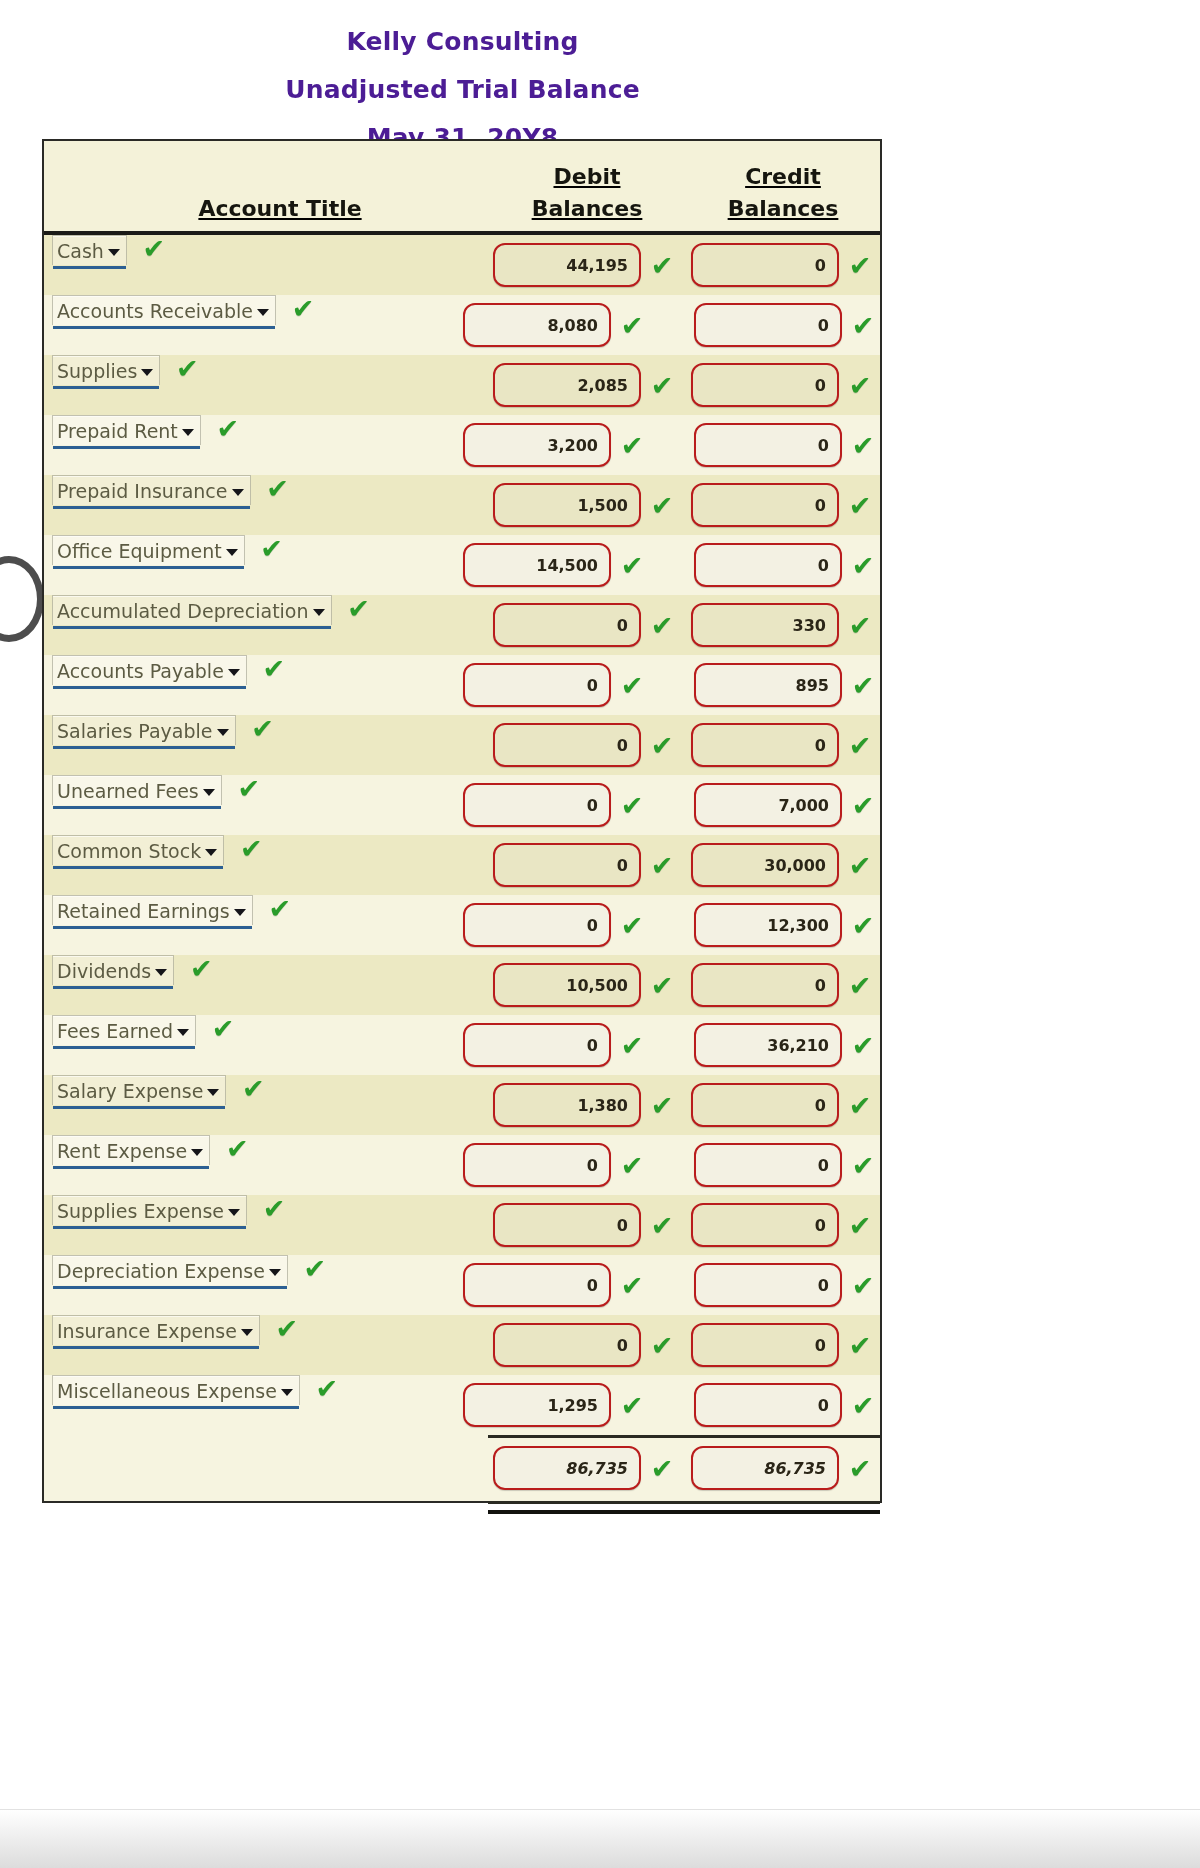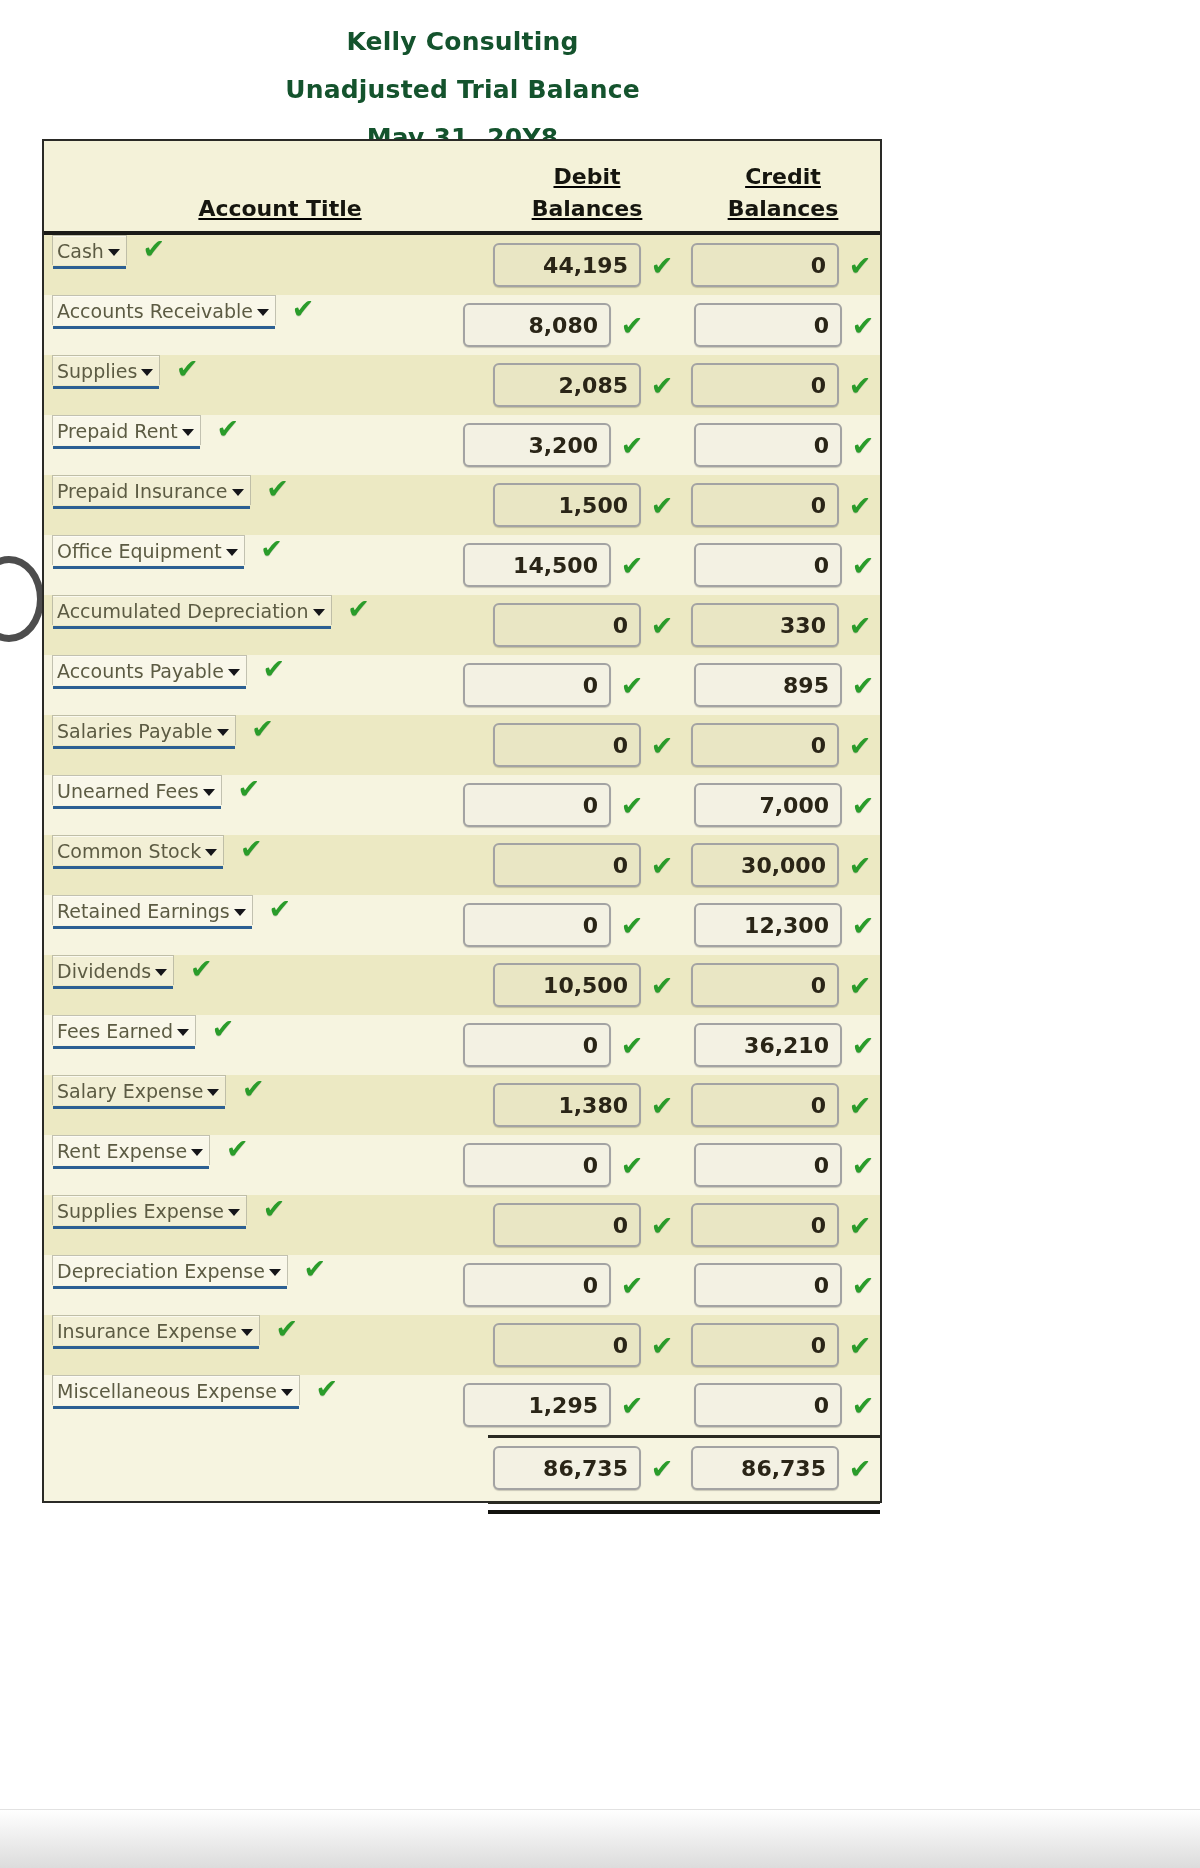--- a/index.html
+++ b/index.html
@@ -25,21 +25,21 @@
     left: 0;
     top: 18px;
     width: 925px;
     text-align: center;
   }
   .title-line {
     font-family: "DejaVu Sans", sans-serif;
     font-weight: bold;
     font-size: 25px;
     letter-spacing: 0.2px;
-    color: #14532d;
+    color: #4c1d95;
     line-height: 48px;
     white-space: nowrap;
   }
 
   
   .table-frame {
     position: absolute;
     left: 42px;
     top: 139px;
     width: 840px;
@@ -142,30 +142,30 @@
     width: 0; height: 0;
     border-left: 6px solid transparent;
     border-right: 6px solid transparent;
     border-top: 7px solid #15151a;
   }
 
   
   .valbox {
     width: 148px;
     height: 44px;
-    border: 2px solid #a3a3a3;
-    border-radius: 6px;
+    border: 2px solid #b91c1c;
+    border-radius: 12px;
     box-sizing: border-box;
     display: flex;
     align-items: center;
     justify-content: flex-end;
     padding-right: 11px;
     font-family: "DejaVu Sans", sans-serif;
     font-weight: bold;
-    font-size: 22px;
+    font-size: 16px;
     color: #2a2517;
     box-shadow: 0 1px 1px rgba(0,0,0,0.18);
     margin-left: 5px;
   }
   .row.odd  .valbox { background: #e9e6c4; }
   .row.even .valbox { background: #f3f1e3; }
 
   
   .check {
     display: inline-block;
@@ -212,21 +212,21 @@
   
   .total-rule-bottom {
     position: absolute;
     left: 444px;
     right: 0;
     height: 6px;
     border-top: 3px solid #2a2a22;
     border-bottom: 4px solid #12120e;
   }
 
-  .totals-wrap { position: relative; }
+  .totals-wrap { position: relative; font-style: italic; }
 
   
   .ring {
     position: absolute;
     left: -26px;
     top: 556px;
     width: 56px;
     height: 72px;
     border: 7px solid #3a3a3a;
     border-radius: 50%;

